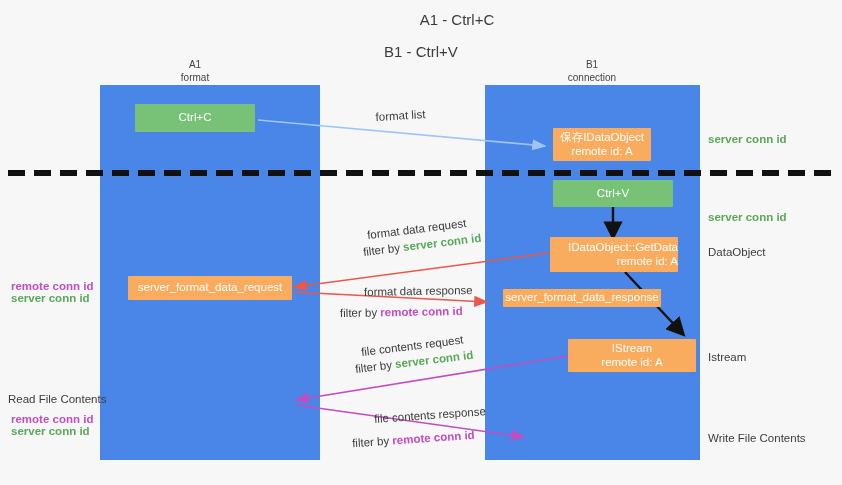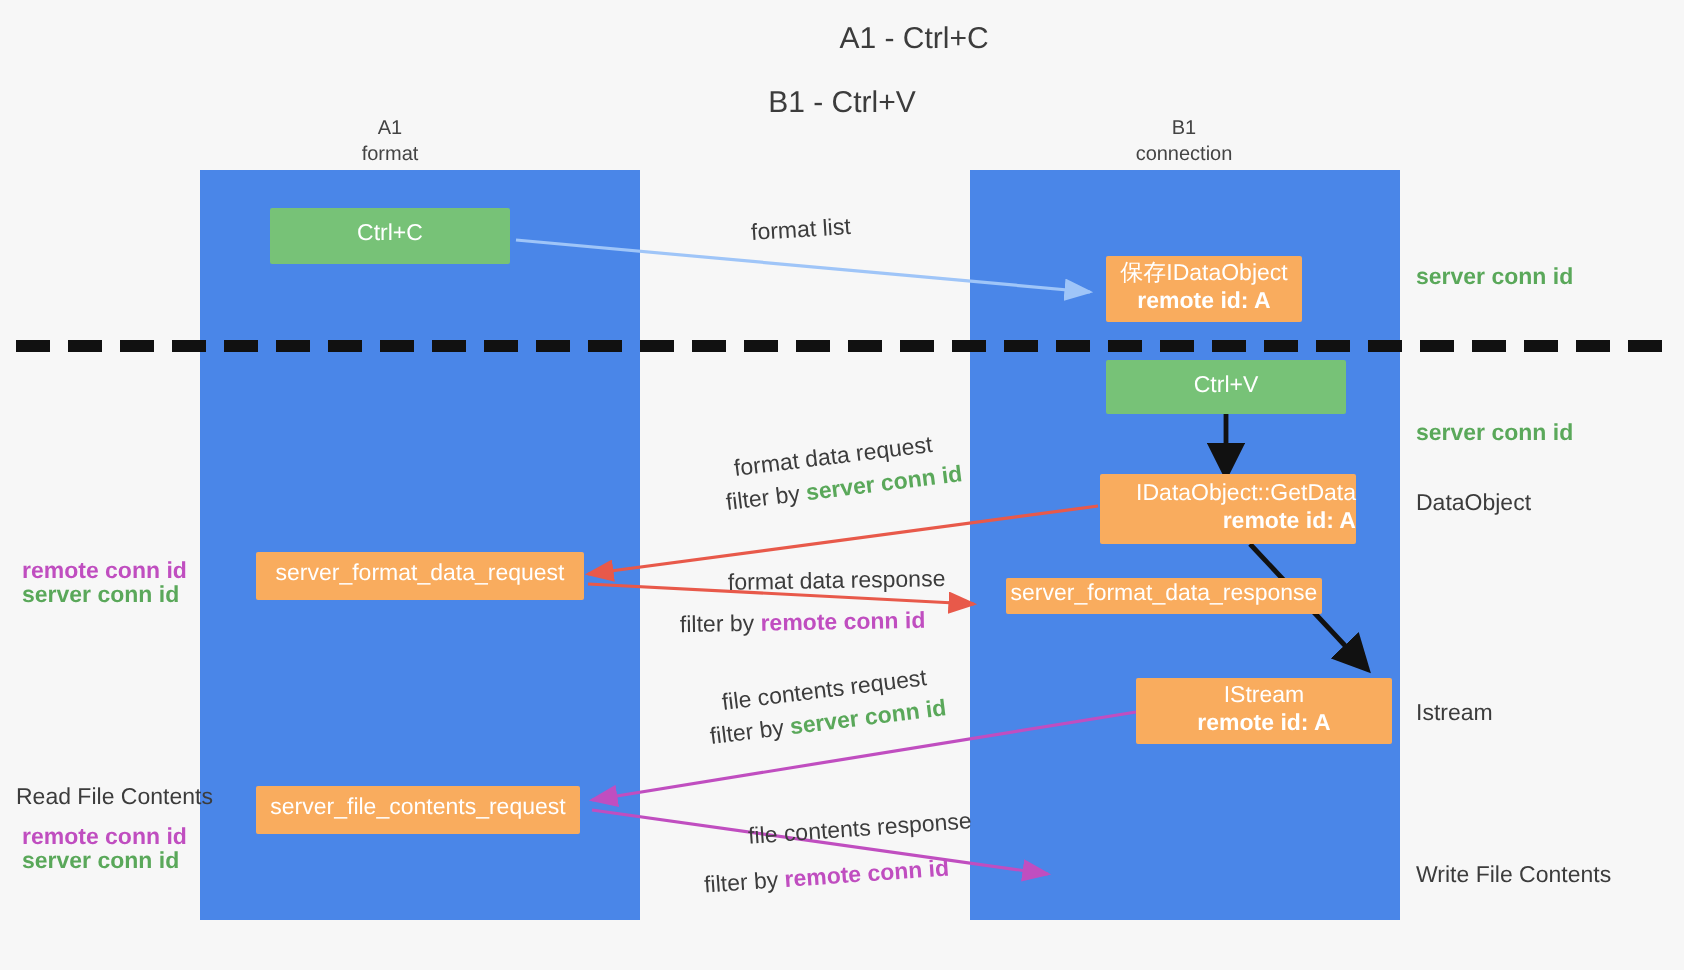--- a/index.html
+++ b/index.html
@@ -46,21 +46,21 @@
     align-items: center;
     justify-content: center;
     color: #ffffff;
     font-size: 11.5px;
     line-height: 13.5px;
     text-align: center;
     border-radius: 1px;
   }
   .node.orange { background: #f9ac5e; }
   .node.green  { background: #77c277; }
-  .node .l2 { font-weight: bold; }
+  .node .l2 { font-weight: normal; }
 
   .sidelabel {
     position: absolute;
     font-size: 11.5px;
     line-height: 14px;
     color: #444444;
     white-space: nowrap;
   }
   .sidelabel.green  { color: #5aa85a; font-weight: bold; }
   .sidelabel.purple { color: #c04ec0; font-weight: bold; }
@@ -150,23 +150,20 @@
   </svg>
 
   <div class="node green" style="left:135px; top:104px; width:120px; height:28px;">
     <div class="l1">Ctrl+C</div>
   </div>
 
   <div class="node orange" style="left:128px; top:276px; width:164px; height:24px;">
     <div class="l1">server_format_data_request</div>
   </div>
 
-  <div class="node orange" style="left:128px; top:393px; width:162px; height:24px;">
-    <div class="l1">server_file_contents_request</div>
-  </div>
 
   <div class="node orange" style="left:553px; top:128px; width:98px; height:33px;">
     <div class="l1">保存IDataObject</div>
     <div class="l2">remote id: A</div>
   </div>
 
   <div class="node green" style="left:553px; top:180px; width:120px; height:27px;">
     <div class="l1">Ctrl+V</div>
   </div>
 

